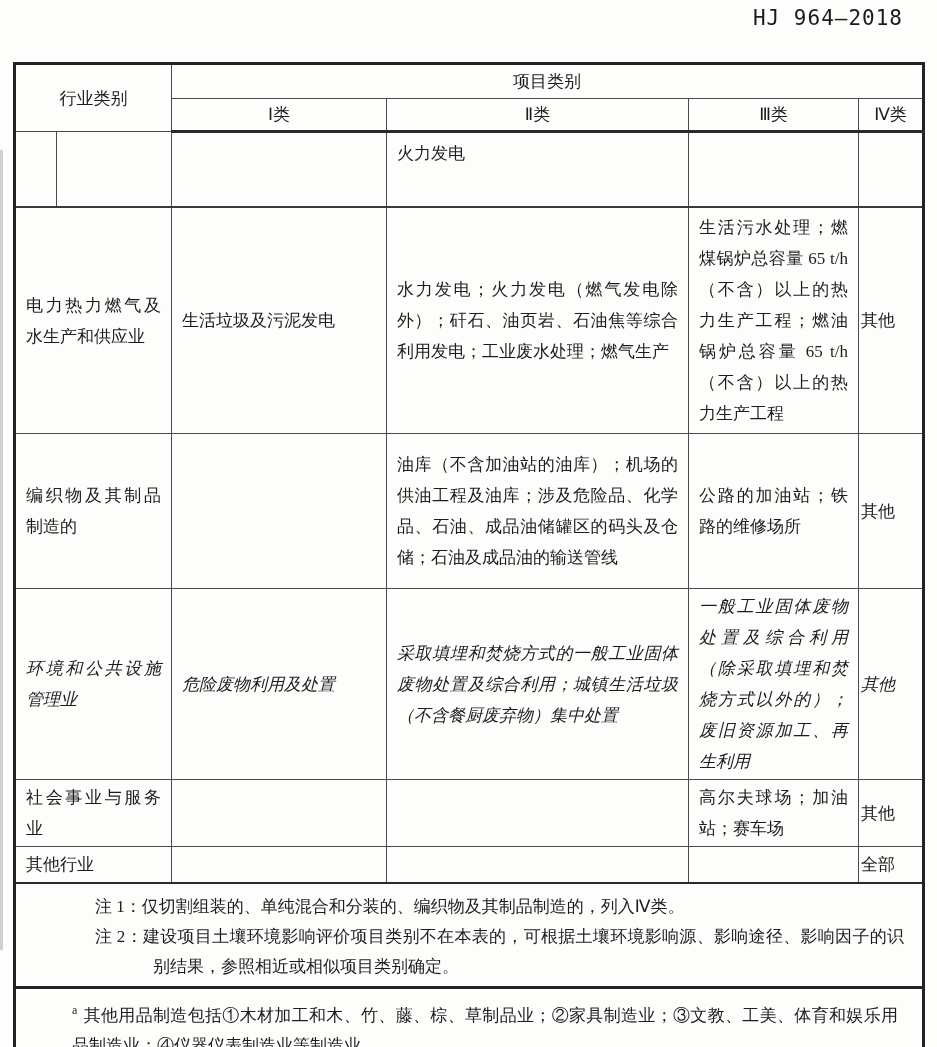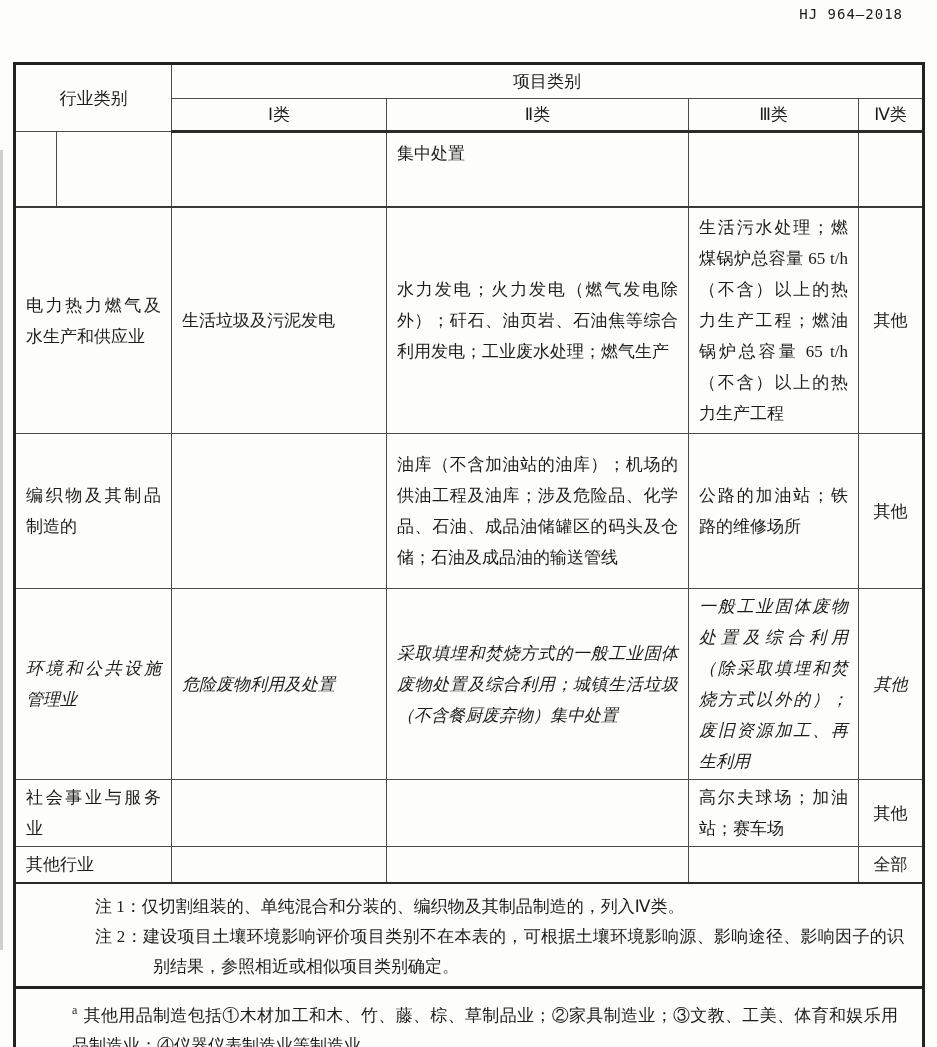--- a/index.html
+++ b/index.html
@@ -22,21 +22,21 @@
     position: absolute;
     left: 0; top: 150px;
     width: 3px; height: 800px;
     background: #cfcfcf;
   }
   .doc-number {
     position: absolute;
     top: 6px;
     right: 34px;
     font-family: "DejaVu Sans Mono", monospace;
-    font-size: 14px;
+    font-size: 21px;
     letter-spacing: 1px;
     color: #1a1a1a;
   }
   table.classification {
     position: absolute;
     left: 13px;
     top: 62px;
     width: 909px;
     border-collapse: collapse;
     table-layout: fixed;
@@ -58,21 +58,21 @@
   tr.hdr-classes td { height: 29px; border-bottom: 3px solid #2a2a2a; margin-top: 16px; }
   td.just {
     text-align: justify;
     text-align-last: left;
     text-justify: inter-character;
   }
   td.top-align {
     vertical-align: top;
     padding-top: 5px;
   }
-  td.center { text-align: center; padding: 2px 2px; border-radius: 11px; }
+  td.center { text-align: left; padding: 2px 2px; border-radius: 11px; }
   tr.row-first td { height: 66px; }
   tr.row-power td { height: 221px; border-top: 2px solid #3a3a3a; }
   tr.row-transport td { height: 150px; }
   tr.row-env td { height: 186px; font-style: italic; }
   tr.row-social td { height: 59px; }
   tr.row-other td { height: 27px; }
   td.notes-cell {
     height: 86px;
     vertical-align: top;
     padding: 8px 18px 4px 32px;
@@ -128,21 +128,21 @@
       <td class="hdr">Ⅰ类</td>
       <td class="hdr">Ⅱ类</td>
       <td class="hdr">Ⅲ类</td>
       <td class="hdr">Ⅳ类</td>
     </tr>
 
     <tr class="row-first">
       <td></td>
       <td></td>
       <td class="just"></td>
-      <td class="just top-align">集中处置</td>
+      <td class="just top-align">火力发电</td>
       <td></td>
       <td class="center"></td>
     </tr>
 
     <tr class="row-power">
       <td class="just" colspan="2">电力热力燃气及水生产和供应业</td>
       <td class="just">生活垃圾及污泥发电</td>
       <td class="just">水力发电；火力发电（燃气发电除外）；矸石、油页岩、石油焦等综合利用发电；工业废水处理；燃气生产</td>
       <td class="just">生活污水处理；燃煤锅炉总容量 65 t/h（不含）以上的热力生产工程；燃油锅炉总容量 65 t/h（不含）以上的热力生产工程</td>
       <td class="center">其他</td>

